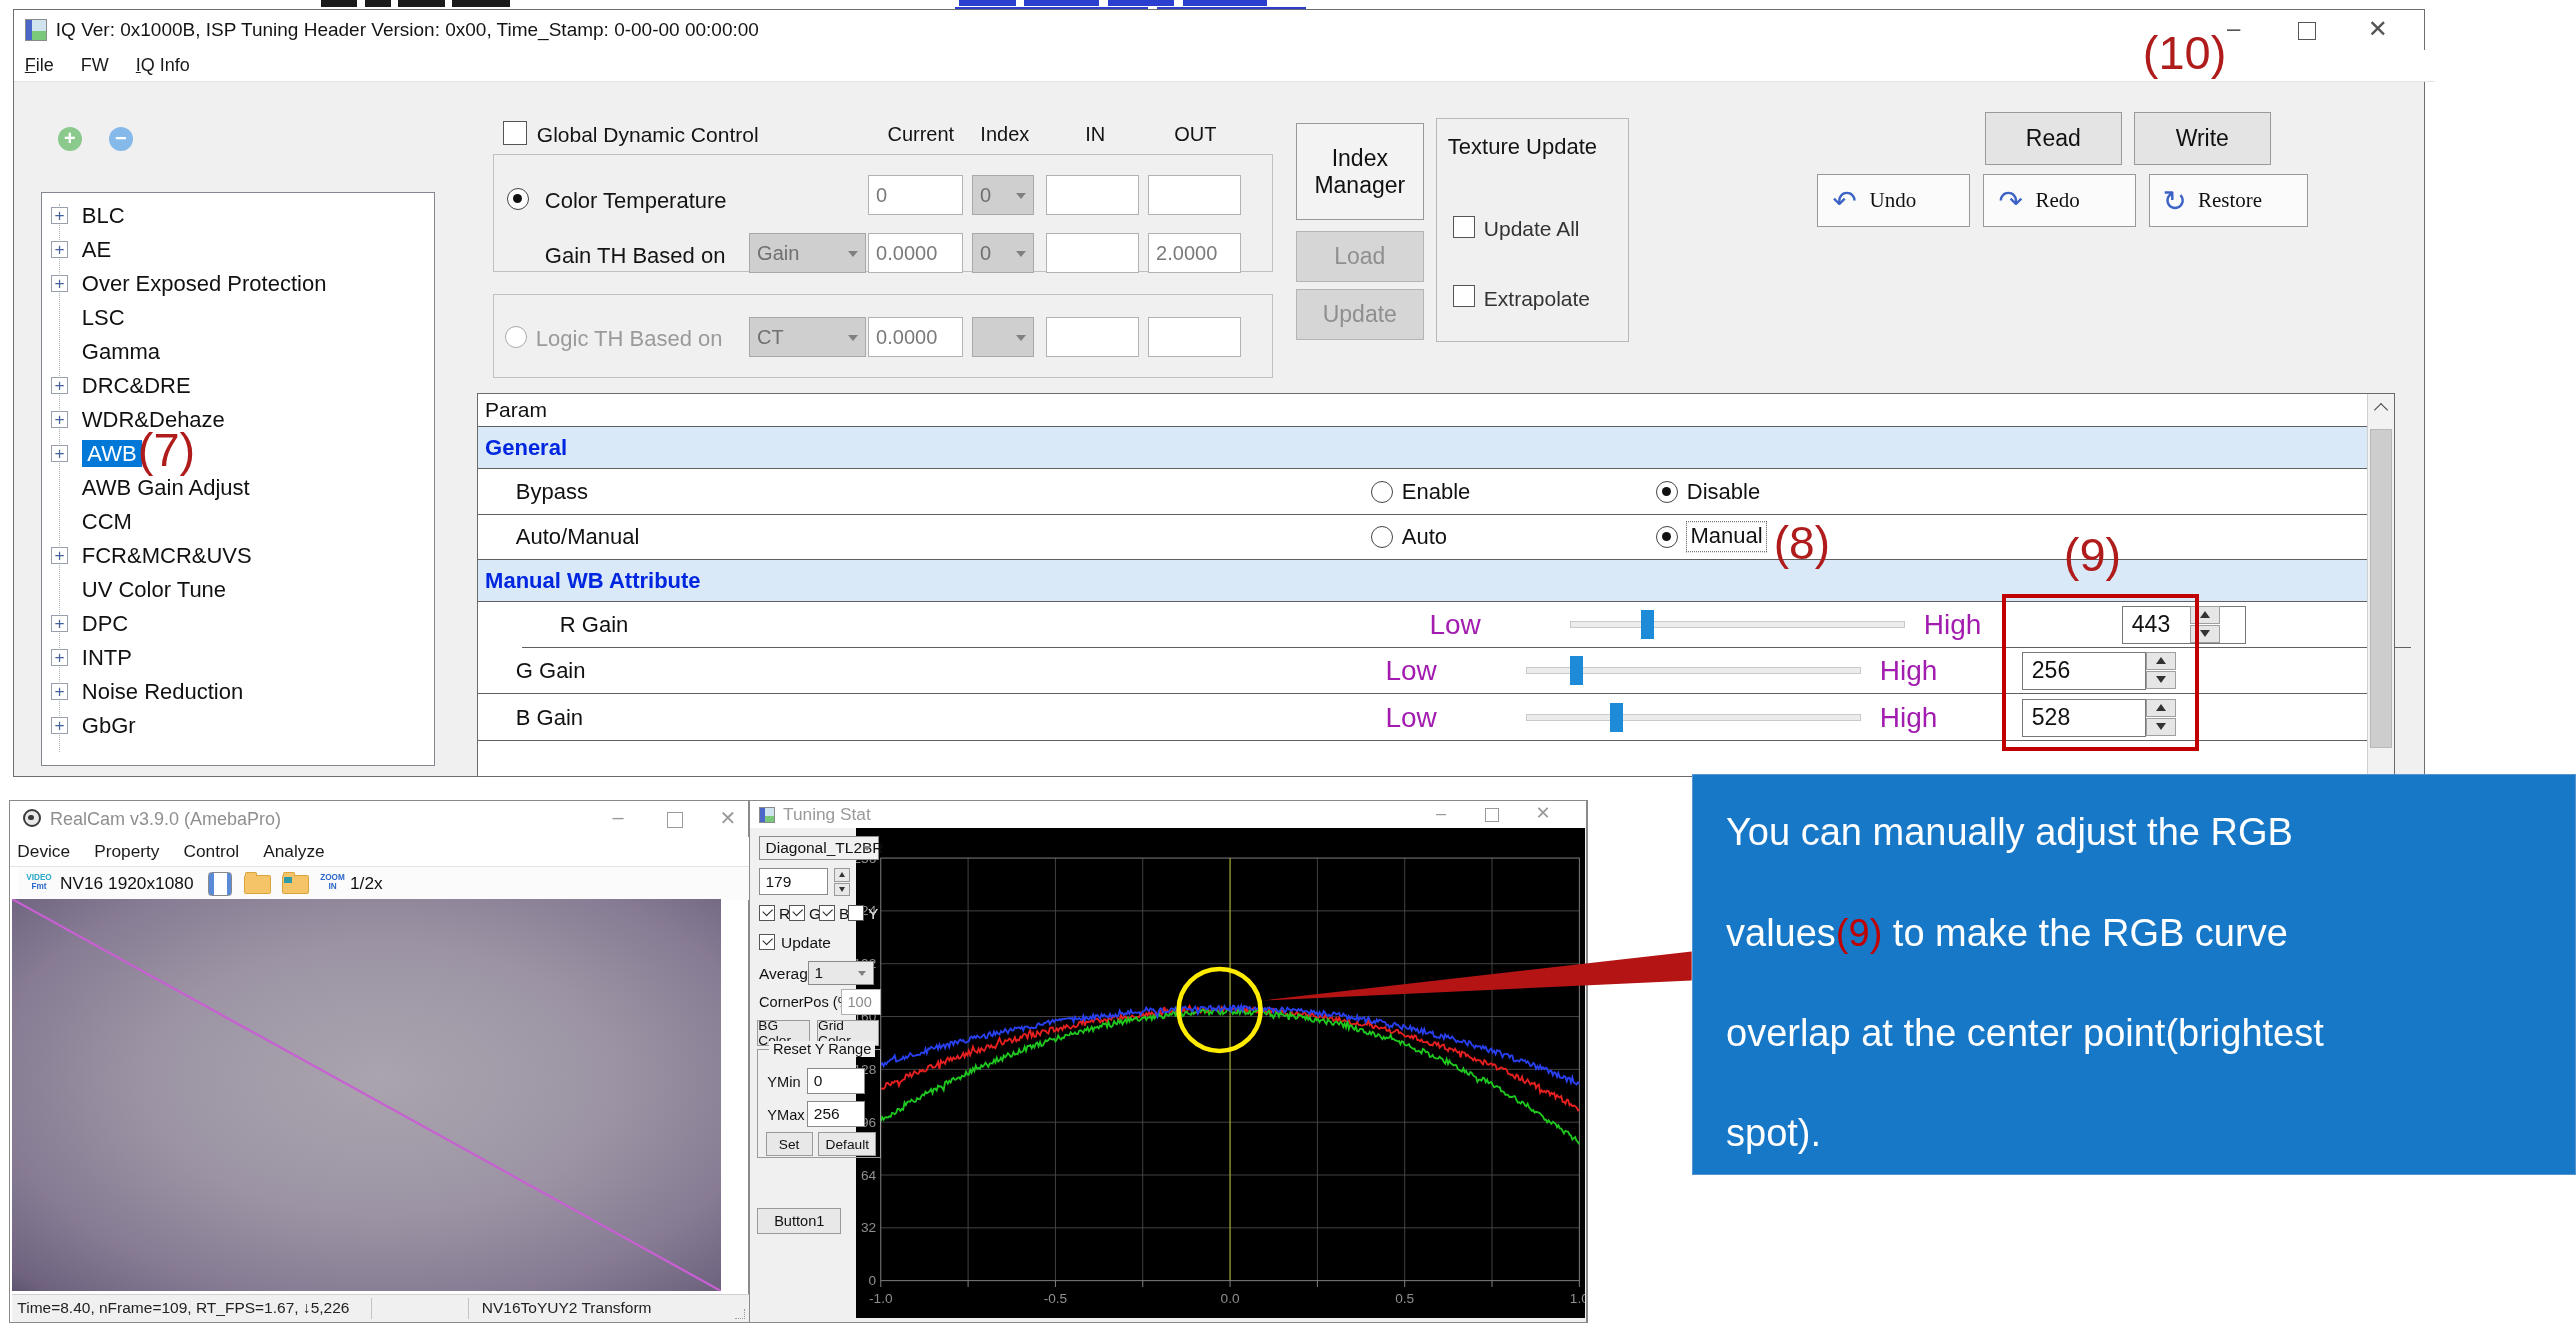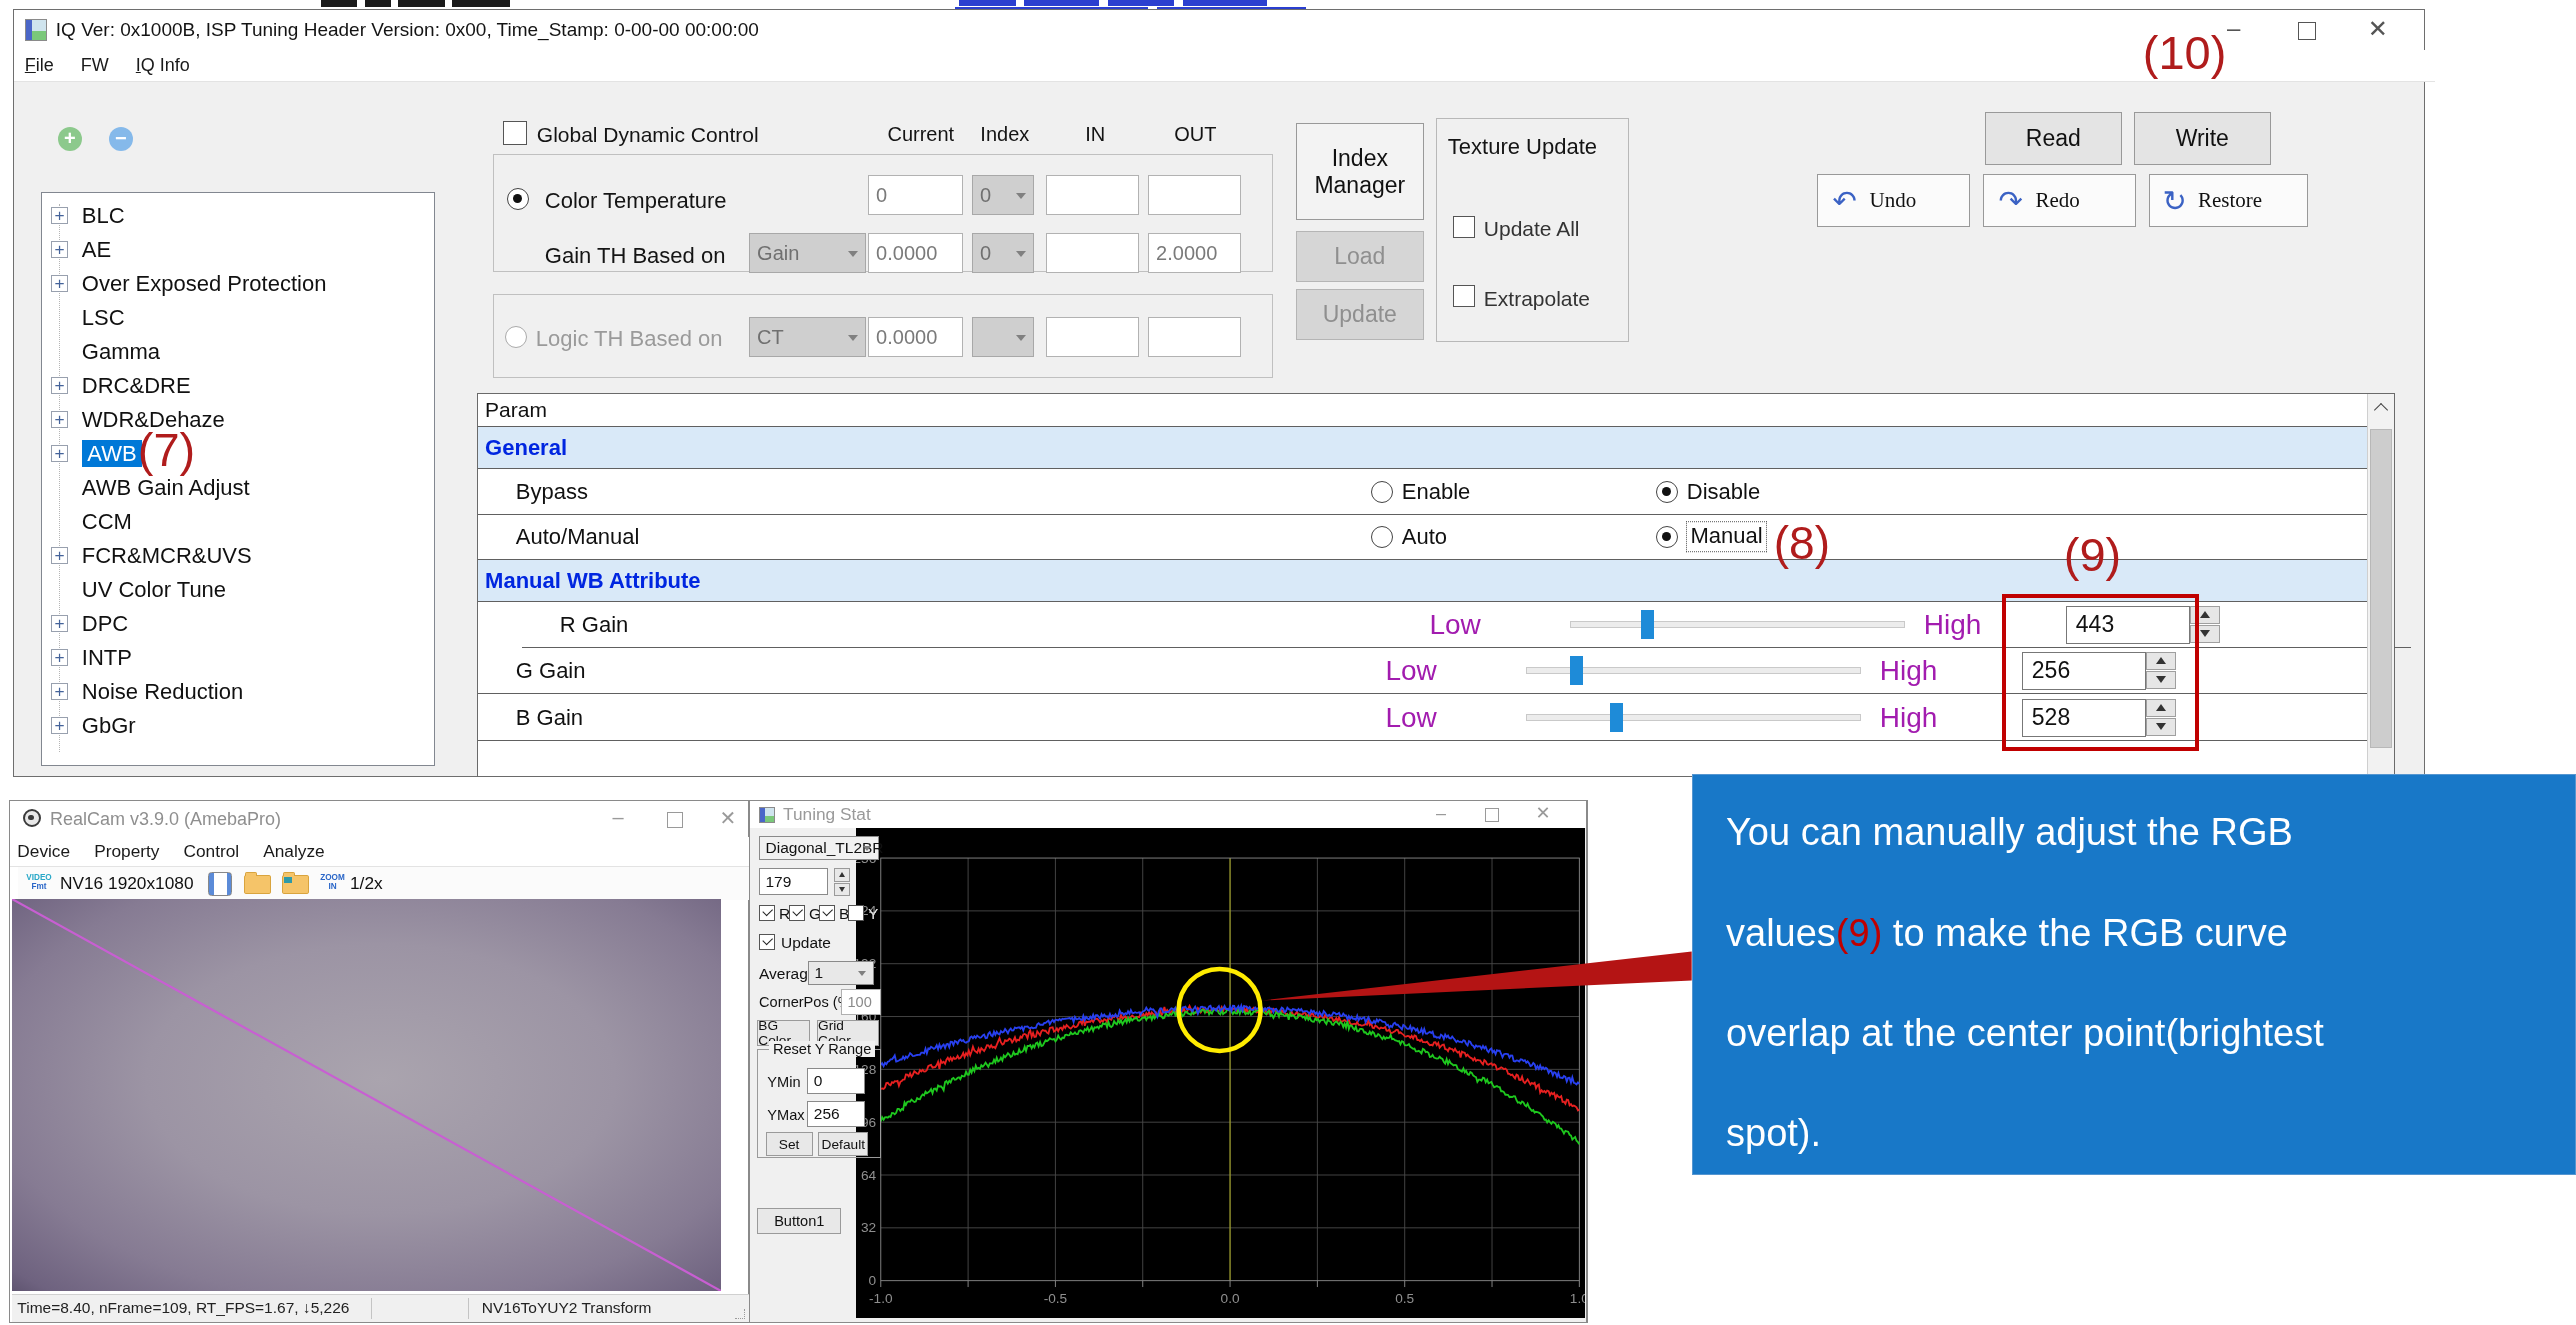--- a/index.html
+++ b/index.html
@@ -322,21 +322,21 @@
         </div>
         <div class="prow section" style="top: 166px; height: 42px;">
           <span class="plabel-section">Manual WB Attribute</span>
         </div>
         <div class="prow " style="top: 208px; height: 46px; margin-left: 44px;">
           <span class="plabel">R Gain</span>
           <span class="lowhigh" style="left: 879px; width: 80px; text-align: right;">Low</span>
           <div class="track" style="left: 1048px; width: 335px;"></div>
           <div class="thumb" style="left: 1119px;"></div>
           <span class="lowhigh" style="left: 1402px;">High</span>
-          <div class="valbox" style="left: 1544px;">443</div>
+          <div class="valbox" style="left: 1600px;">443</div>
           <div class="spin" style="left: 1668px;">
             <span class="sbtn" style="top: 0px;">
               <span class="tri-up"></span>
             </span>
             <span class="sbtn" style="top: 19px;">
               <span class="tri-dn"></span>
             </span>
           </div>
         </div>
         <div class="prow " style="top: 254px; height: 46px;">
@@ -516,21 +516,21 @@
   <div class="sinput" style="left:91px;top:188px;width:40px;height:25.5px;color:#8a8a8a;font-size:14.6px;border-color:#b0b0b0;">100</div>
   <div class="sbtn2" style="left:7.3px;top:219px;width:53px;height:25.5px;">BG Color</div>
   <div class="sbtn2" style="left:67px;top:219px;width:62px;height:25.5px;">Grid Color</div>
   <div id="sh-group">
     <span id="sh-group-legend">Reset Y Range</span>
     <span class="sctrl-label" style="left:9px;top:24px;font-size:14.6px;">YMin</span>
     <div class="sinput" style="left:49px;top:18px;width:58px;height:25.5px;">0</div>
     <span class="sctrl-label" style="left:9px;top:57px;font-size:14.6px;">YMax</span>
     <div class="sinput" style="left:49px;top:51px;width:58px;height:25.5px;">256</div>
     <div class="sbtn2" style="left:7.3px;top:82px;width:47px;height:24px;">Set</div>
-    <div class="sbtn2" style="left:60px;top:82px;width:50px;height:24px;">Default</div>
+    <div class="sbtn2" style="left:60px;top:82px;width:58px;height:24px;">Default</div>
   </div>
   <div class="sbtn2" style="left:7.3px;top:407px;width:84px;height:25.5px;font-size:14.6px;">Button1</div>
 </div>
 
 <div id="note-box">
   <div class="noteline" style="top:36px;">You can manually adjust the RGB</div>
   <div class="noteline" style="top:137px;">
     <span>values</span><span class="noteref">(9)</span><span> to make the RGB curve</span>
   </div>
   <div class="noteline" style="top:237px;">overlap at the center point(brightest</div>

